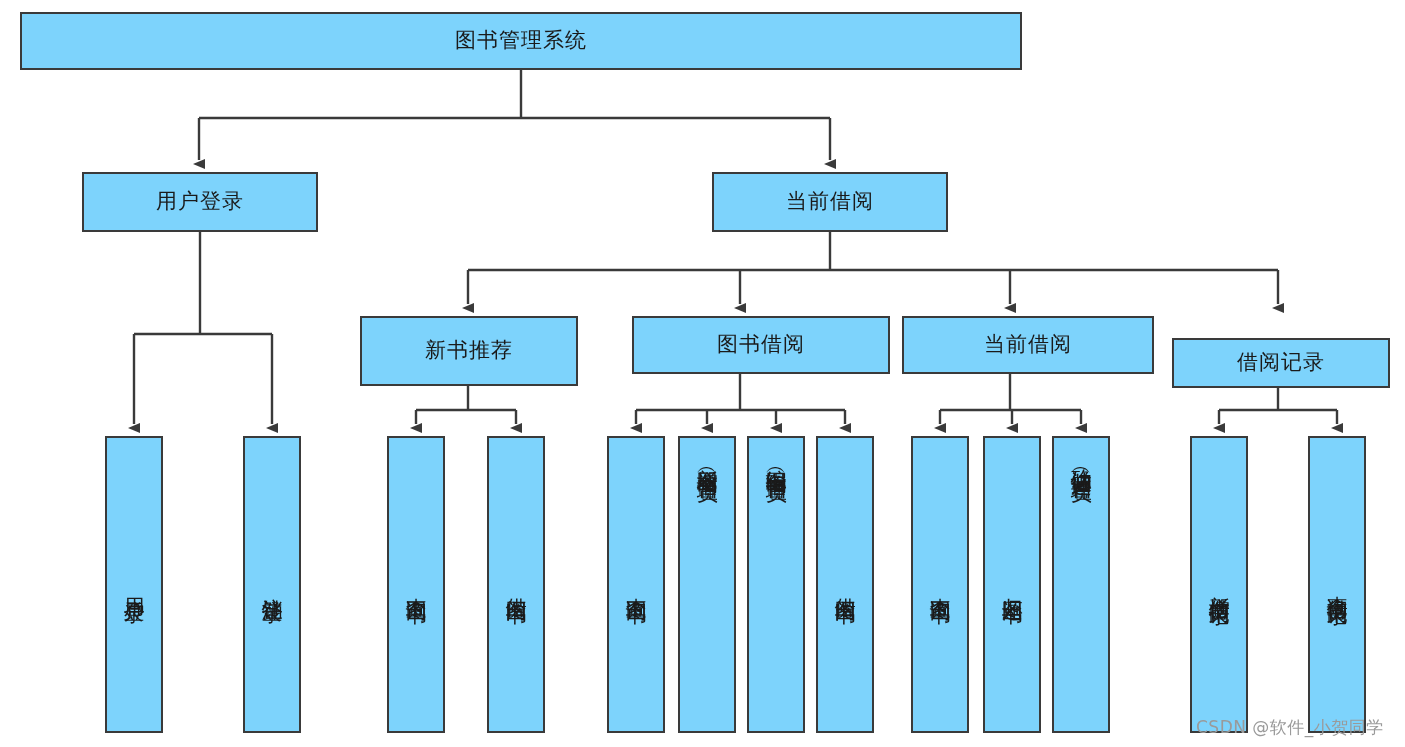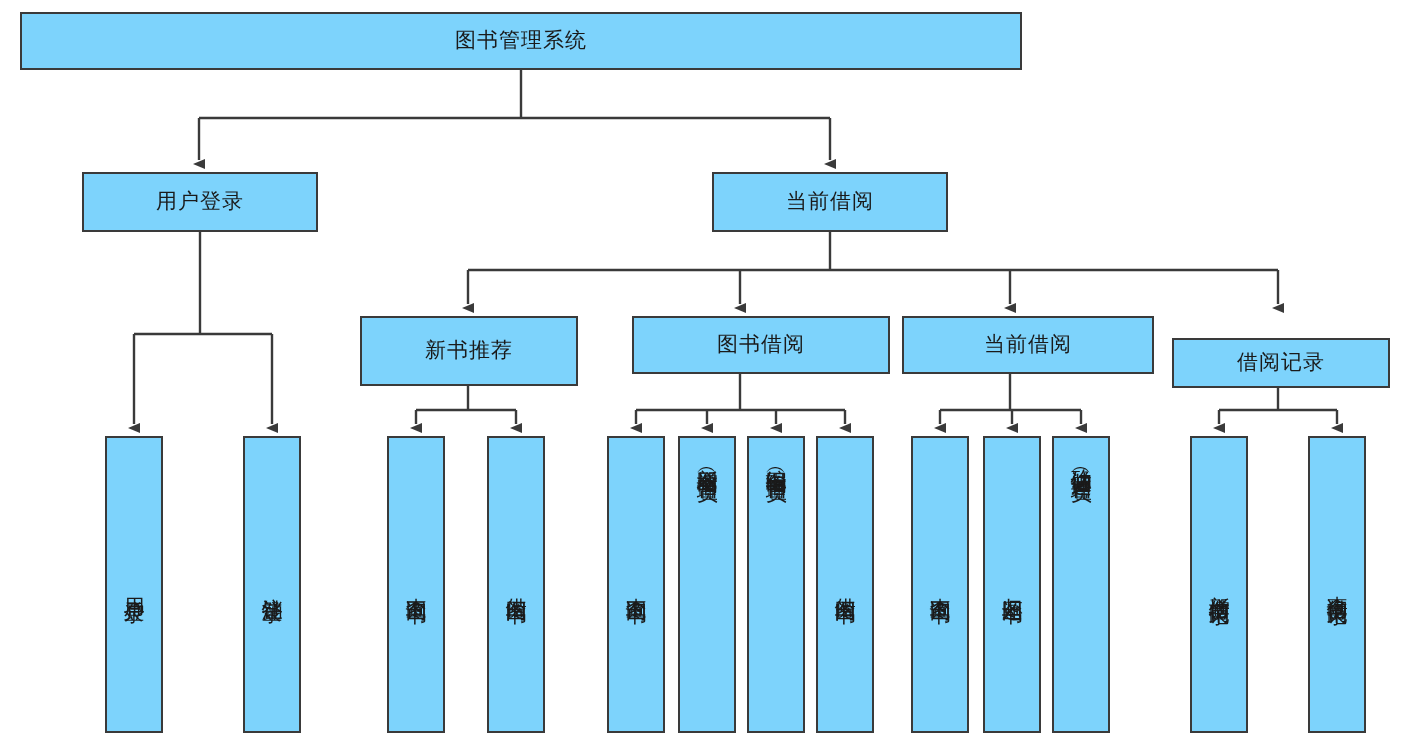--- a/index.html
+++ b/index.html
@@ -172,14 +172,15 @@
         <span class="label">确认归还（管理员）</span>
       </div>
       <div class="node v mid" style="left: 1190px; top: 436px; width: 58px; height: 297px;">
         <span class="label">新增借阅记录</span>
       </div>
       <div class="node v mid" style="left: 1308px; top: 436px; width: 58px; height: 297px;">
         <span class="label">查询借阅记录</span>
       </div>
     </div>
 
+  <div class="watermark" style="left: 1196px; top: 716px;">CSDN @软件_小贺同学</div>
 
 </div>
 
 </body></html>

